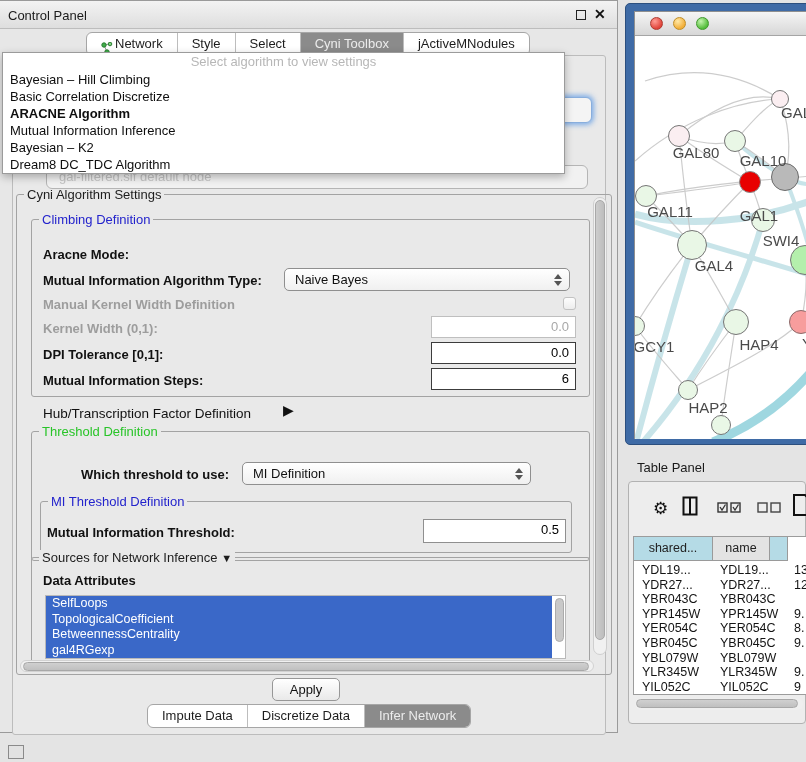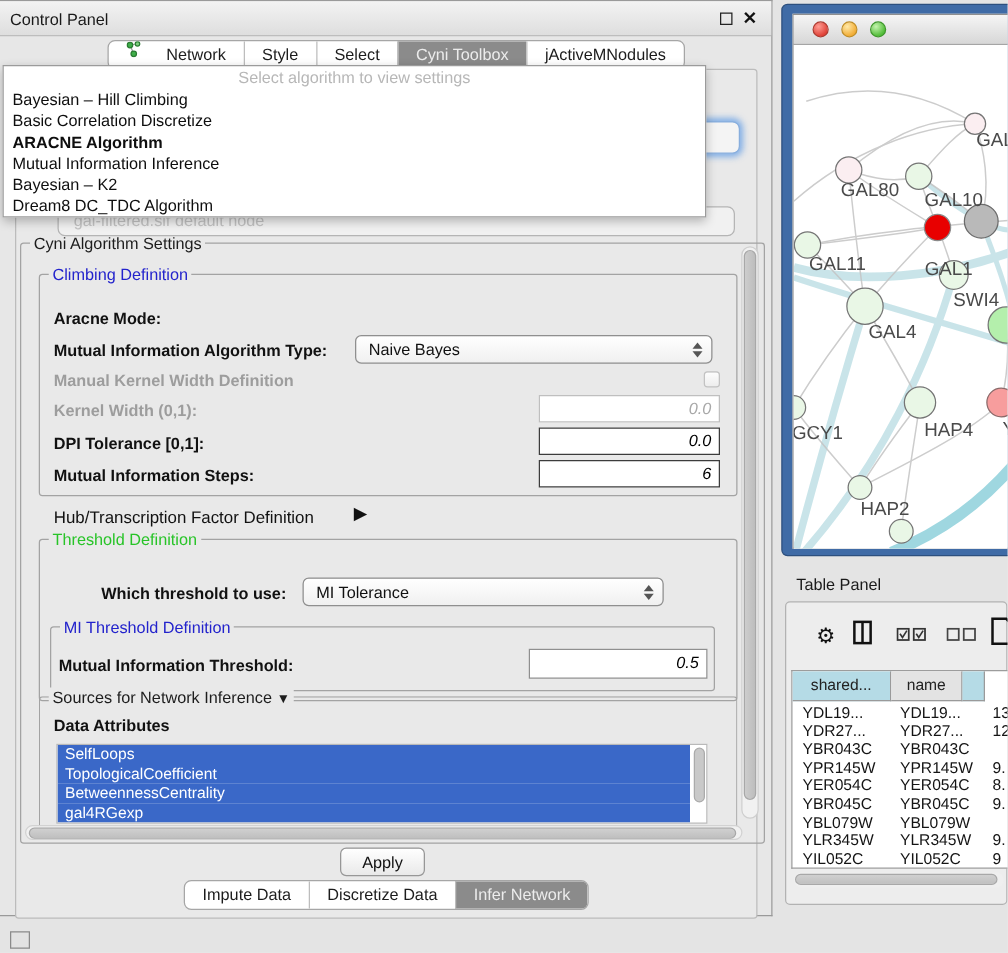--- a/index.html
+++ b/index.html
@@ -22,21 +22,21 @@
     background:linear-gradient(#f3f3f3,#dedede);
     border-bottom:1px solid #bdbdbd;
   }
   .cp-title { position:absolute; left:8px; top:7px; font-size:13px; color:#1a1a1a; }
   .float-btn { position:absolute; left:576px; top:9px; width:10px; height:10px; border:1.6px solid #222; background:transparent; }
   .close-btn { position:absolute; left:594px; top:5px; font-size:14px; font-weight:bold; color:#111; }
 
   
   .tabbar { position:absolute; top:31px; left:86px; height:24px; display:flex;
     background:#ffffff; border:1px solid #a6a6a6; border-radius:6px; overflow:hidden; }
-  .tab { padding:0 14px; line-height:22px; font-size:13px; color:#1c1c1c; border-left:1px solid #bdbdbd; display:flex; align-items:flex-start; gap:20px; }
+  .tab { padding:0 14px; line-height:22px; font-size:13px; color:#1c1c1c; border-left:1px solid #bdbdbd; display:flex; align-items:flex-end; gap:2px; }
   .tab:first-child { border-left:none; }
   .tab.sel { background:#8b8b8b; color:#ececec; }
 
   
   .content-frame { left:12px; top:54px; width:594px; height:680px;
     background:#e9e9e9; border:1px solid #bcbcbc; border-radius:3px; }
 
   
   #algo-dropdown {
     left:2px; top:51px; width:563px; height:122px; z-index:10;
@@ -68,21 +68,21 @@
   .combo { position:absolute; background:linear-gradient(#ffffff,#f0f0f0);
     border:1px solid #8f8f8f; border-radius:5px; line-height:21px;
     padding-left:10px; font-size:13px; color:#111; }
   .combo .stepper { position:absolute; right:7px; top:4px; width:9px; height:14px; }
   .combo .stepper::before, .combo .stepper::after {
     content:""; position:absolute; left:1px; border-left:4px solid transparent; border-right:4px solid transparent; }
   .combo .stepper::before { top:1px; border-bottom:5px solid #555; }
   .combo .stepper::after  { bottom:1px; border-top:5px solid #555; }
 
   .tinput { position:absolute; background:#ffffff; border:1px solid #3c3c3c;
-    text-align:right; padding-right:6px; line-height:20px; font-size:13px; color:#000;font-style:italic; }
+    text-align:right; padding-right:6px; line-height:20px; font-size:13px; color:#000; }
   .tinput.dis { border:1px solid #bfbfbf; color:#a8a8a8; }
 
   .checkbox { position:absolute; width:13px; height:13px; border:1px solid #c2c2c2;
     border-radius:3px; background:linear-gradient(#fdfdfd,#ededed); }
 
   
   .vsb-track { position:absolute; background:#f1f1f1; border:1px solid #cfcfcf; border-radius:7px; }
   .vsb-thumb { position:absolute; background:linear-gradient(90deg,#cdcdcd,#bdbdbd); border:1px solid #a8a8a8; border-radius:6px; }
   .hsb-track { position:absolute; background:#f1f1f1; border:1px solid #d2d2d2; border-radius:7px; }
   .hsb-thumb { position:absolute; background:linear-gradient(#d0d0d0,#c0c0c0); border:1px solid #a8a8a8; border-radius:6px; }
@@ -225,21 +225,21 @@
 
   <span class="flabel" style="left:43px; top:405px; font-weight:normal; font-size:13.5px;">Hub/Transcription Factor Definition</span>
   <span class="abs" style="left:283px; top:401px; font-size:14px; color:#111;">▶</span>
 
   <div class="grp" style="left:31px; top:430px; width:559px; height:130px;">
     <span class="grp-label t-green">Threshold Definition</span>
   </div>
 
   <span class="flabel" style="left:81px; top:466px;">Which threshold to use:</span>
   <div class="combo" style="left:242px; top:461px; width:289px; height:23px;">
-    <span>MI Tolerance</span>
+    <span>MI Definition</span>
     <span class="stepper"></span>
   </div>
 
   <div class="grp" style="left:40px; top:500px; width:532px; height:52px;">
     <span class="grp-label t-blue">MI Threshold Definition</span>
   </div>
   <span class="flabel" style="left:47px; top:524px;">Mutual Information Threshold:</span>
   <div class="tinput" style="left:423px; top:518px; width:143px; height:24px; border-color:#8f8f8f;">0.5</div>
 
   <div class="grp" style="left:31px; top:556px; width:559px; height:112px; border-bottom:none;">

